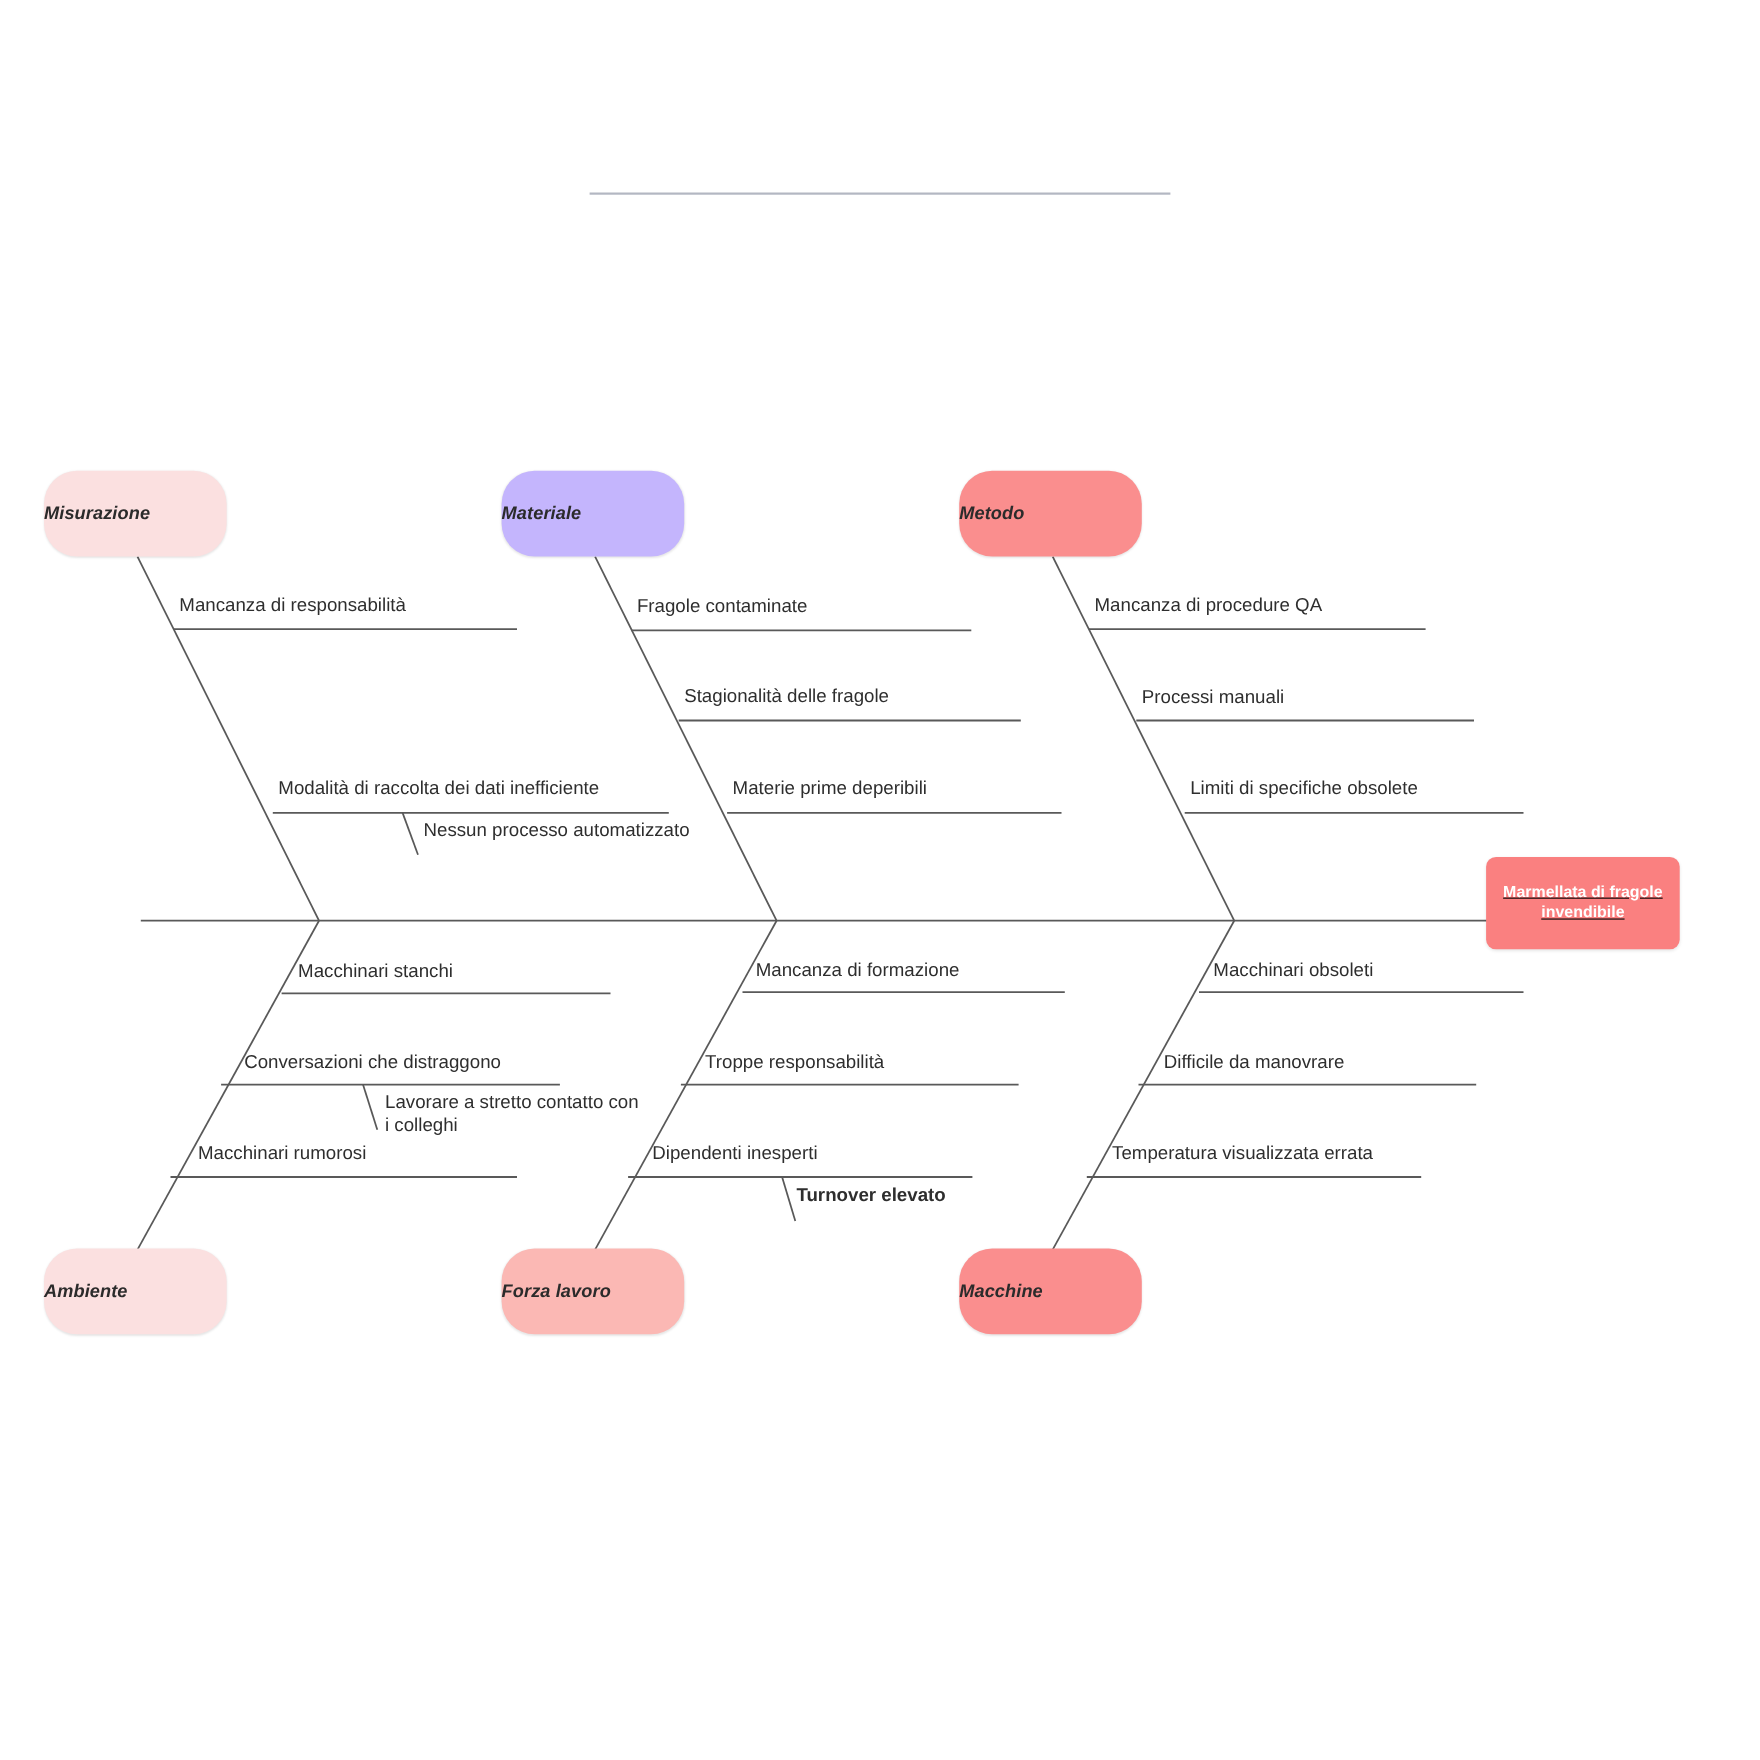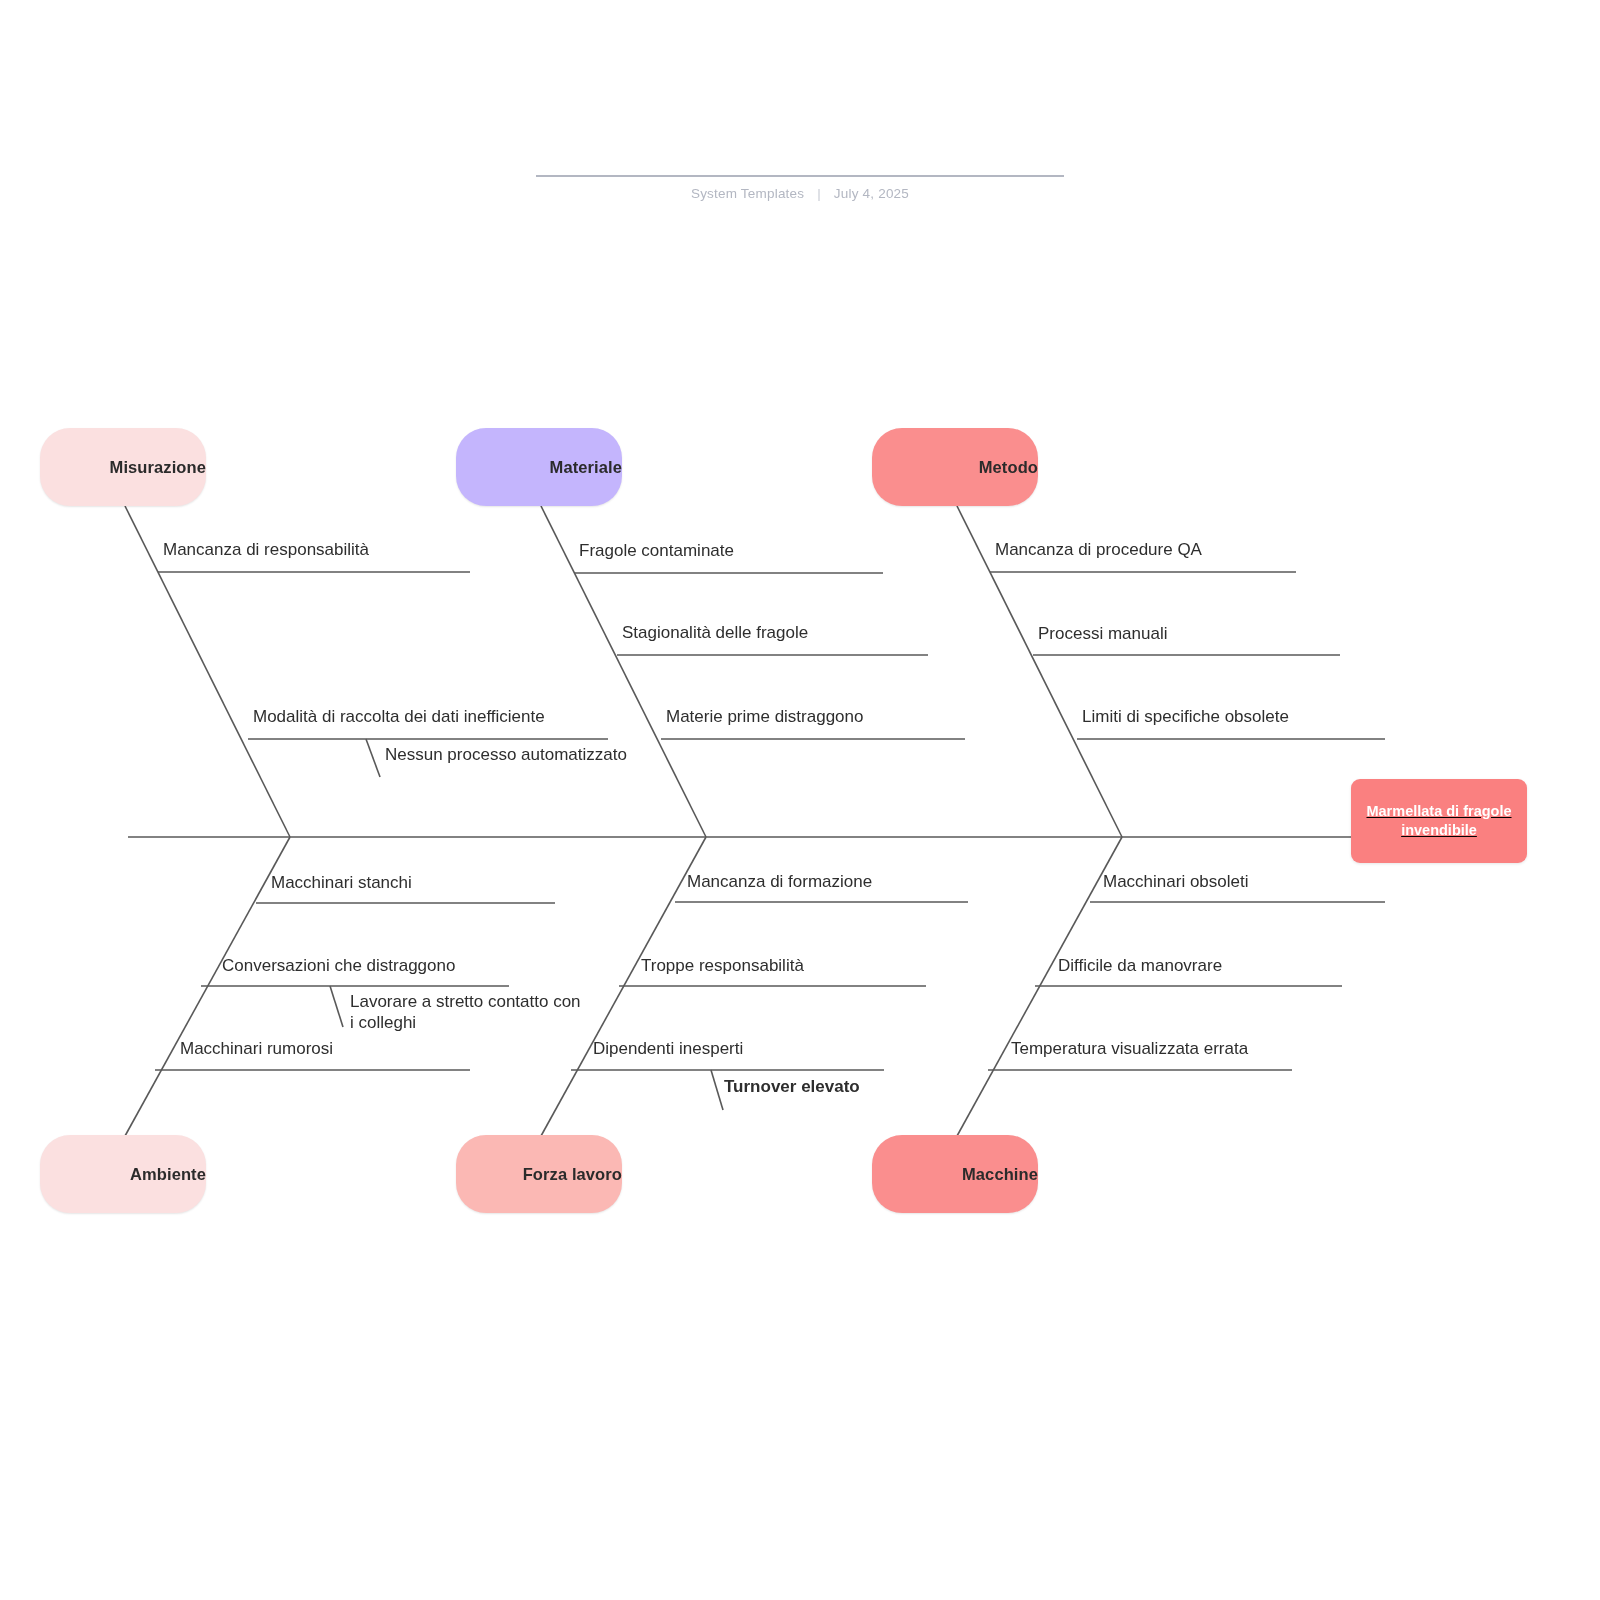--- a/index.html
+++ b/index.html
@@ -64,22 +64,23 @@
 
   
   .cat-box {
     position: absolute;
     width: 166px;
     height: 78px;
     border-radius: 30px;
     box-sizing: border-box;
     display: flex;
     align-items: center;
-    justify-content: flex-end;
+    justify-content: flex-start;
     box-shadow: 0 1px 2px rgba(0,0,0,0.10);
+    font-style: italic;
   }
   .cat-label {
     font-size: 16.5px;
     font-weight: bold;
     color: #2b2b2b;
     text-align: center;
     letter-spacing: 0.1px;
   }
 
   
@@ -118,25 +119,20 @@
     width: 232px;
   }
 </style>
 </head>
 <body>
 
 <div id="canvas">
 
   <div id="header">
     <div id="title-rule" style="background: rgb(179, 183, 194);"></div>
-    <div id="doc-meta">
-      <span>System Templates</span>
-      <span class="sep">|</span>
-      <span>July 4, 2025</span>
-    </div>
   </div>
 
   <svg id="fishbone" width="1600" height="1600">
     <g stroke="#595959" stroke-width="1.6" fill="none" stroke-linecap="butt">
 
       <line x1="128" y1="837" x2="1375" y2="837"></line>
 
       <line x1="125" y1="506" x2="290" y2="837"></line>
       <line x1="541" y1="506" x2="706" y2="837"></line>
       <line x1="957" y1="506" x2="1122" y2="837"></line>
@@ -196,21 +192,21 @@
   <div id="effect-box" style="background: rgb(250, 128, 128); text-decoration: underline;">
     <span id="effect-label">Marmellata di fragole invendibile</span>
   </div>
 
   <div class="cause-text" style="left:163px; top:539px;">Mancanza di responsabilità</div>
   <div class="cause-text" style="left:253px; top:706px;">Modalità di raccolta dei dati inefficiente</div>
   <div class="cause-text" style="left:385px; top:744px;">Nessun processo automatizzato</div>
 
   <div class="cause-text" style="left:579px; top:540px;">Fragole contaminate</div>
   <div class="cause-text" style="left:622px; top:622px;">Stagionalità delle fragole</div>
-  <div class="cause-text" style="left:666px; top:706px;">Materie prime distraggono</div>
+  <div class="cause-text" style="left:666px; top:706px;">Materie prime deperibili</div>
 
   <div class="cause-text" style="left:995px;  top:539px;">Mancanza di procedure QA</div>
   <div class="cause-text" style="left:1038px; top:623px;">Processi manuali</div>
   <div class="cause-text" style="left:1082px; top:706px;">Limiti di specifiche obsolete</div>
 
   <div class="cause-text" style="left:271px; top:872px;">Macchinari stanchi</div>
   <div class="cause-text" style="left:222px; top:955px;">Conversazioni che distraggono</div>
   <div class="cause-text wrap" style="left:350px; top:991px;">Lavorare a stretto contatto con i colleghi</div>
   <div class="cause-text" style="left:180px; top:1038px;">Macchinari rumorosi</div>
 

